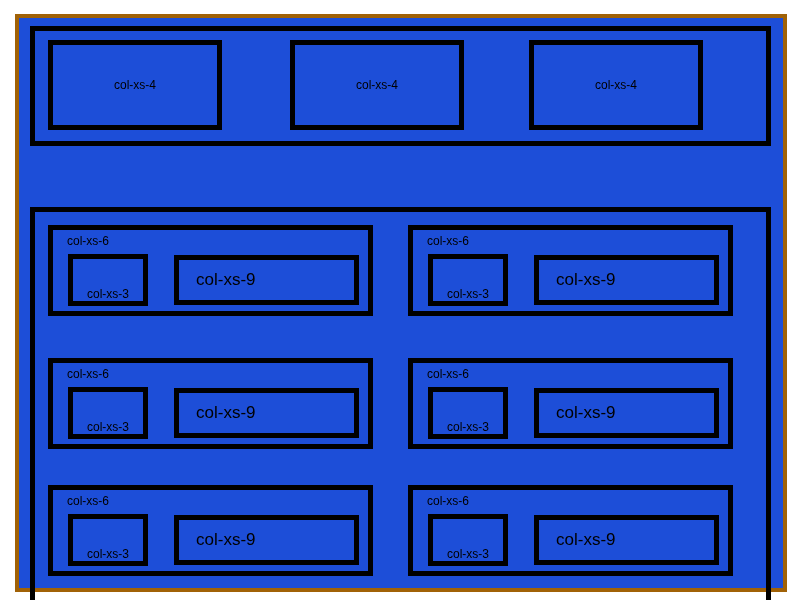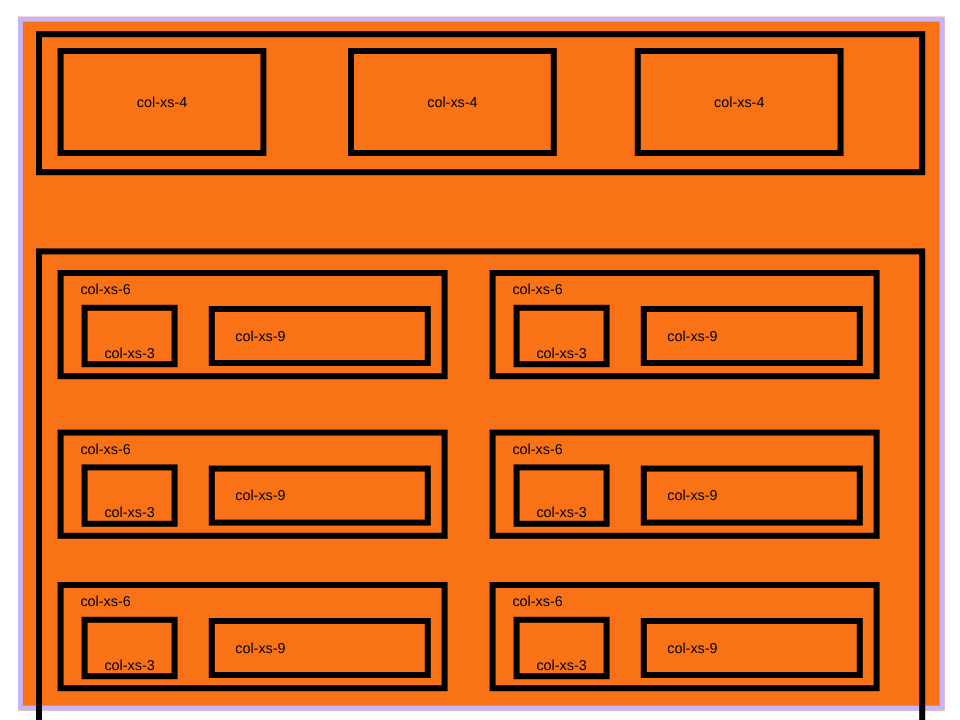--- a/index.html
+++ b/index.html
@@ -13,22 +13,22 @@
   .canvas {
     position: absolute;
     left: 0; top: 0;
     width: 800px; height: 600px;
     background: #ffffff;
   }
   .outer-frame {
     position: absolute;
     left: 15px; top: 14px;
     width: 772px; height: 578px;
-    border: 4px solid #c4b5fd;
-    background: #f97316;
+    border: 4px solid #a16207;
+    background: #1d4ed8;
   }
   
   .top-row {
     position: absolute;
     left: 11px; top: 8px;
     width: 741px; height: 120px;
     border: 5px solid #000000;
   }
   .col4-box {
     position: absolute;
@@ -81,21 +81,21 @@
   }
   .col9-box {
     position: absolute;
     left: 121px; top: 25px;
     width: 185px; height: 50px;
     border: 5px solid #000000;
     display: flex;
     align-items: center;
     justify-content: flex-start;
     padding-left: 17px;
-    font-size: 12px;
+    font-size: 17px;
   }
 </style>
 </head>
 <body>
 
 <div class="canvas">
   <div class="outer-frame">
 
     <div class="top-row">
       <div class="col4-box col4-0">

